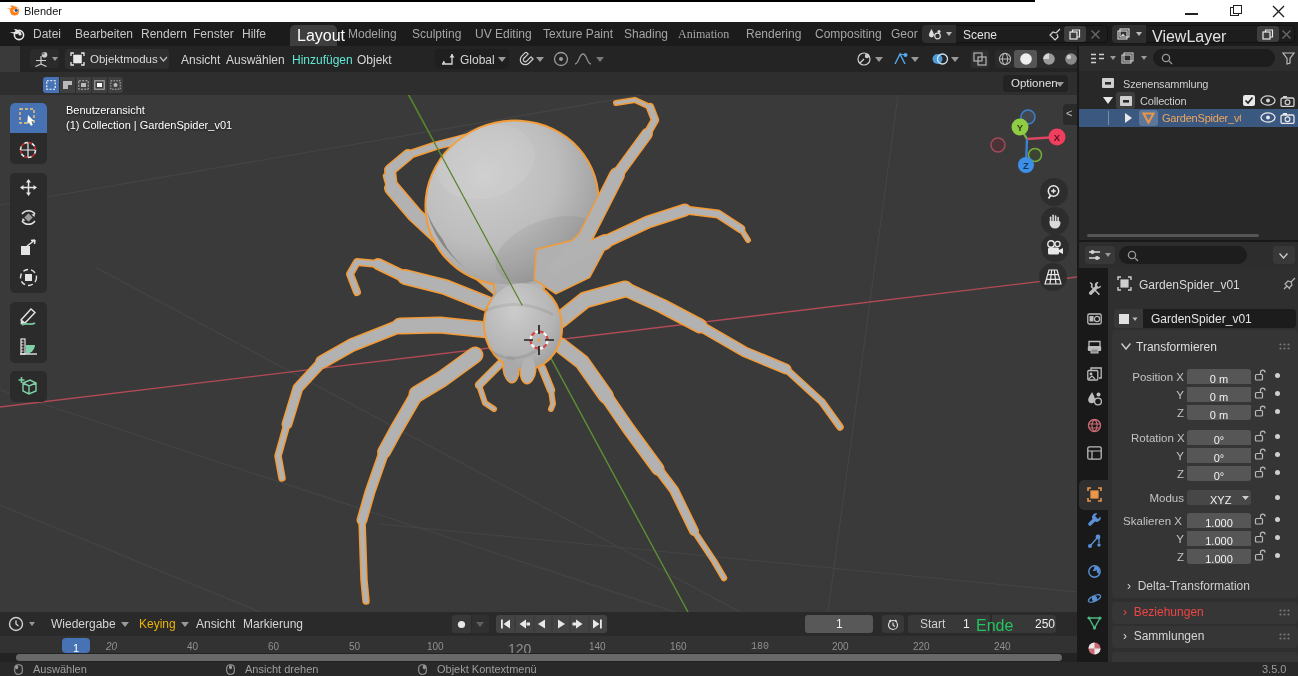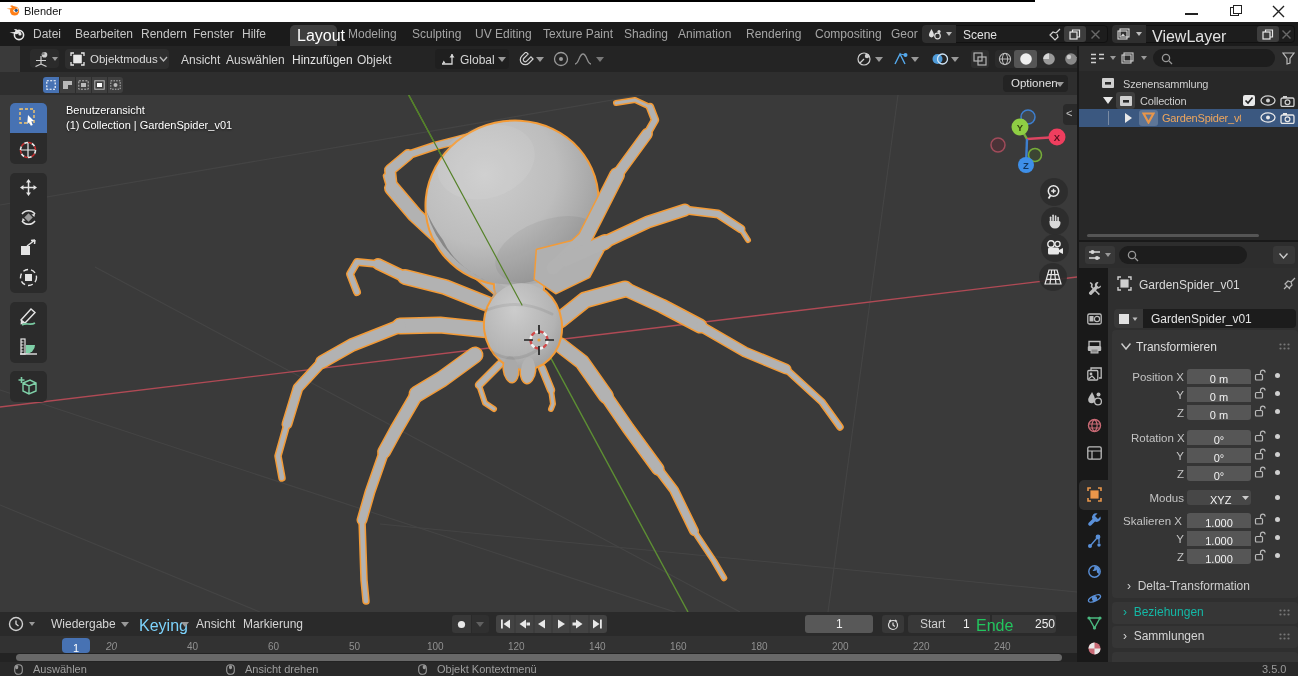--- a/index.html
+++ b/index.html
@@ -39,21 +39,21 @@
   <div class="txt" style="left:141px;top:5px;font-size:12px;color:#c7c7c7;">Rendern</div>
   <div class="txt" style="left:193px;top:5px;font-size:12px;color:#c7c7c7;">Fenster</div>
   <div class="txt" style="left:242px;top:5px;font-size:12px;color:#c7c7c7;">Hilfe</div>
   <div class="abs" style="left:290px;top:3px;width:47px;height:21px;background:#3e3e3e;border-radius:5px 5px 0 0;"></div>
   <div class="txt" style="left:297px;top:5px;font-size:16px;color:#fdfdfd;">Layout</div>
   <div class="txt" style="left:348px;top:5px;font-size:12px;color:#a5a5a5;">Modeling</div>
   <div class="txt" style="left:412px;top:5px;font-size:12px;color:#a5a5a5;">Sculpting</div>
   <div class="txt" style="left:475px;top:5px;font-size:12px;color:#a5a5a5;">UV Editing</div>
   <div class="txt" style="left:543px;top:5px;font-size:12px;color:#a5a5a5;">Texture Paint</div>
   <div class="txt" style="left:624px;top:5px;font-size:12px;color:#a5a5a5;">Shading</div>
-  <div class="txt" style="left:678px;top:5px;font-size:12px;color:#a5a5a5;">Animation</div>
+  <div class="txt" style="left:678px;top:5px;font-size:12px;color:#a5a5a5;font-family:Liberation Serif, serif;">Animation</div>
   <div class="txt" style="left:746px;top:5px;font-size:12px;color:#a5a5a5;">Rendering</div>
   <div class="txt" style="left:815px;top:5px;font-size:12px;color:#a5a5a5;">Compositing</div>
   <div class="txt" style="left:891px;top:5px;font-size:12px;color:#a5a5a5;">Geor</div>
 
   <div class="abs" style="left:922px;top:3px;width:186px;height:18px;background:#1d1d1d;border-radius:4px;border:1px solid #111;"></div>
   <div class="abs" style="left:922px;top:3px;width:34px;height:18px;background:#2f2f2f;border-radius:4px 0 0 4px;"></div>
   <svg class="abs" style="left:927px;top:6px;" width="26" height="12" viewBox="0 0 26 12">
     <path d="M4.5 1 C6 4 7 5.5 7 7.3 A2.6 2.6 0 0 1 1.9 7.3 C1.9 5.5 3 4 4.5 1Z" fill="#ddd"></path>
     <circle cx="10.5" cy="8" r="2.8" fill="none" stroke="#ddd" stroke-width="1.2"></circle>
     <circle cx="12" cy="3.5" r="1.6" fill="#ddd"></circle>
@@ -103,21 +103,21 @@
   <svg class="abs" style="left:50px;top:6px;" width="15" height="14" viewBox="0 0 15 14">
     <rect x="3.2" y="2.7" width="8.6" height="8.6" fill="#e8e8e8"></rect>
     <path d="M1 4 V1 H4 M11 1 H14 V4 M14 10 V13 H11 M4 13 H1 V10" stroke="#e8e8e8" stroke-width="1.3" fill="none"></path>
   </svg>
   <div class="txt" style="left:70px;top:7px;font-size:11.5px;color:#dadada;">Objektmodus</div>
   <svg class="abs" style="left:139px;top:10px;" width="9" height="6" viewBox="0 0 9 6">
       <path d="M1 1 L4.5 5 L8 1" stroke="#bbb" stroke-width="1.3" fill="none"></path>
     </svg>
   <div class="txt" style="left:161px;top:7px;font-size:12px;color:#d5d5d5;">Ansicht</div>
   <div class="txt" style="left:206px;top:7px;font-size:12px;color:#d5d5d5;">Auswählen</div>
-  <div class="txt" style="left:272px;top:7px;font-size:12px;color:#e5e5e5;">Hinzufügen</div>
+  <div class="txt" style="left:272px;top:7px;font-size:12px;color:#5eead4;">Hinzufügen</div>
   <div class="txt" style="left:337px;top:7px;font-size:12px;color:#d5d5d5;">Objekt</div>
 
   <div class="abs" style="left:415px;top:3px;width:74px;height:20px;background:#1f1f1f;border-radius:4px;"></div>
   <svg class="abs" style="left:420px;top:6px;" width="16" height="14" viewBox="0 0 16 14">
     <path d="M2 12 L12 12 L12 2" stroke="#d8d8d8" stroke-width="1.3" fill="none"></path>
     <path d="M12 2 l-2.5 3.5 h5z" fill="#d8d8d8"></path>
       <path d="M2 12 l3.5-0.8 -1.8-2.6z" fill="#d8d8d8"></path>
   </svg>
   <div class="txt" style="left:440px;top:7px;font-size:12px;color:#d5d5d5;">Global</div>
   <svg class="abs" style="left:478px;top:11px;" width="8" height="5" viewBox="0 0 8 5">
@@ -480,21 +480,21 @@
 <div class="abs" style="left:0;top:612px;width:1077px;height:24px;background:#2a2a2a;">
   <svg class="abs" style="left:8px;top:4px;" width="28" height="16" viewBox="0 0 28 16">
     <circle cx="8" cy="8" r="6.5" fill="none" stroke="#cfcfcf" stroke-width="1.4"></circle>
     <path d="M8 4.5 V8 L10.5 10" stroke="#cfcfcf" stroke-width="1.4" fill="none"></path>
     <path d="M21 6 l3 4 h-6 z" fill="#999" transform="rotate(180 22.5 8)"></path>
   </svg>
   <div class="txt" style="left:51px;top:5px;font-size:12px;color:#d5d5d5;">Wiedergabe</div>
   <svg class="abs" style="left:121px;top:10px;" width="8" height="5" viewBox="0 0 8 5">
       <path d="M0 0 L4 5 L8 0Z" fill="#999"></path>
     </svg>
-  <div class="txt" style="left:139px;top:5px;font-size:16px;color:#7dd3fc;">Keying</div>
+  <div class="txt" style="left:139px;top:5px;font-size:12px;color:#eab308;">Keying</div>
   <svg class="abs" style="left:181px;top:10px;" width="8" height="5" viewBox="0 0 8 5">
       <path d="M0 0 L4 5 L8 0Z" fill="#999"></path>
     </svg>
   <div class="txt" style="left:196px;top:5px;font-size:12px;color:#d5d5d5;">Ansicht</div>
   <div class="txt" style="left:243px;top:5px;font-size:12px;color:#d5d5d5;">Markierung</div>
   <div class="abs" style="left:452px;top:3px;width:19px;height:18px;background:#383838;border-radius:3px 0 0 3px;"></div>
   <svg class="abs" style="left:456px;top:7px;" width="11" height="11" viewBox="0 0 11 11">
       <circle cx="5.5" cy="5.5" r="3.6" fill="#e8e8e8"></circle>
     </svg>
   <div class="abs" style="left:472px;top:3px;width:17px;height:18px;background:#303030;border-radius:0 3px 3px 0;"></div>
@@ -534,24 +534,24 @@
   <div class="abs" style="left:992px;top:3px;width:64px;height:18px;background:#383838;border-radius:0 3px 3px 0;"></div>
   <div class="txt" style="left:976px;top:5px;font-size:16px;color:#22c55e;">Ende</div>
   <div class="txt" style="left:1035px;top:5px;font-size:12px;color:#f0f0f0;">250</div>
 </div>
 <div class="abs" style="left:0;top:636px;width:1077px;height:17px;background:#323232;">
   <div class="txt" style="left:106px;top:5px;font-size:10px;color:#909090;font-style:italic;">20</div>
   <div class="txt" style="left:187px;top:5px;font-size:10px;color:#909090;">40</div>
   <div class="txt" style="left:268px;top:5px;font-size:10px;color:#909090;">60</div>
   <div class="txt" style="left:349px;top:5px;font-size:10px;color:#909090;">50</div>
   <div class="txt" style="left:427px;top:5px;font-size:10px;color:#909090;">100</div>
-  <div class="txt" style="left:508px;top:5px;font-size:10px;color:#909090;">120</div>
+  <div class="txt" style="left:508px;top:5px;font-size:14px;color:#909090;">120</div>
   <div class="txt" style="left:589px;top:5px;font-size:10px;color:#909090;">140</div>
   <div class="txt" style="left:670px;top:5px;font-size:10px;color:#909090;">160</div>
-  <div class="txt" style="left:751px;top:5px;font-size:10px;color:#909090;">180</div>
+  <div class="txt" style="left:751px;top:5px;font-size:10px;color:#909090;font-family:Liberation Mono, monospace;">180</div>
   <div class="txt" style="left:832px;top:5px;font-size:10px;color:#909090;">200</div>
   <div class="txt" style="left:913px;top:5px;font-size:10px;color:#909090;">220</div>
   <div class="txt" style="left:994px;top:5px;font-size:10px;color:#909090;">240</div>
   <div class="abs" style="left:62px;top:2px;width:28px;height:15px;background:#4772b3;border-radius:4px;text-align:center;"><span style="font-size:11px;color:#fff;">1</span></div>
 </div>
 <div class="abs" style="left:0;top:653px;width:1077px;height:9px;background:#232323;">
   <div class="abs" style="left:16px;top:1px;width:1046px;height:7px;background:#686868;border-radius:4px;"></div>
 </div>
 
 <div class="abs" style="left:0;top:662px;width:1298px;height:14px;background:#292929;">
@@ -793,21 +793,21 @@
   <div class="txt" style="left:42px;top:469px;width:63px;text-align:center;font-size:11.5px;color:#c3c3c3;">Skalieren X</div>
   <div class="txt" style="left:42px;top:487px;width:63px;text-align:right;font-size:11.5px;color:#c3c3c3;">Y</div>
   <div class="txt" style="left:42px;top:505px;width:63px;text-align:right;font-size:11.5px;color:#c3c3c3;">Z</div>
   <div class="abs" style="left:108px;top:467px;width:64px;height:15px;background:#565656;border-radius:3px 3px 0 0;text-align:center;"><span style="font-size:11px;color:#f2f2f2;">1.000</span></div>
   <div class="abs" style="left:108px;top:485px;width:64px;height:15px;background:#565656;text-align:center;"><span style="font-size:11px;color:#f2f2f2;">1.000</span></div>
   <div class="abs" style="left:108px;top:503px;width:64px;height:15px;background:#565656;border-radius:0 0 3px 3px;text-align:center;"><span style="font-size:11px;color:#f2f2f2;">1.000</span></div>
 
   <div class="txt" style="left:48px;top:533px;font-size:12px;color:#cfcfcf;">›&nbsp;&nbsp;Delta-Transformation</div>
 
   <div class="abs" style="left:33px;top:556px;width:186px;height:22px;background:#363636;border-radius:4px;"></div>
-  <div class="txt" style="left:44px;top:559px;font-size:12px;color:#14b8a6;">›&nbsp;&nbsp;Beziehungen</div>
+  <div class="txt" style="left:44px;top:559px;font-size:12px;color:#ef4444;">›&nbsp;&nbsp;Beziehungen</div>
   <svg class="abs" style="left:200px;top:563px;" width="13" height="8" viewBox="0 0 13 8">
       <g fill="#777">
         <circle cx="1.5" cy="1.5" r="1.1"></circle>
         <circle cx="5.5" cy="1.5" r="1.1"></circle>
         <circle cx="9.5" cy="1.5" r="1.1"></circle>
         <circle cx="1.5" cy="5.5" r="1.1"></circle>
         <circle cx="5.5" cy="5.5" r="1.1"></circle>
         <circle cx="9.5" cy="5.5" r="1.1"></circle>
       </g>
     </svg>

